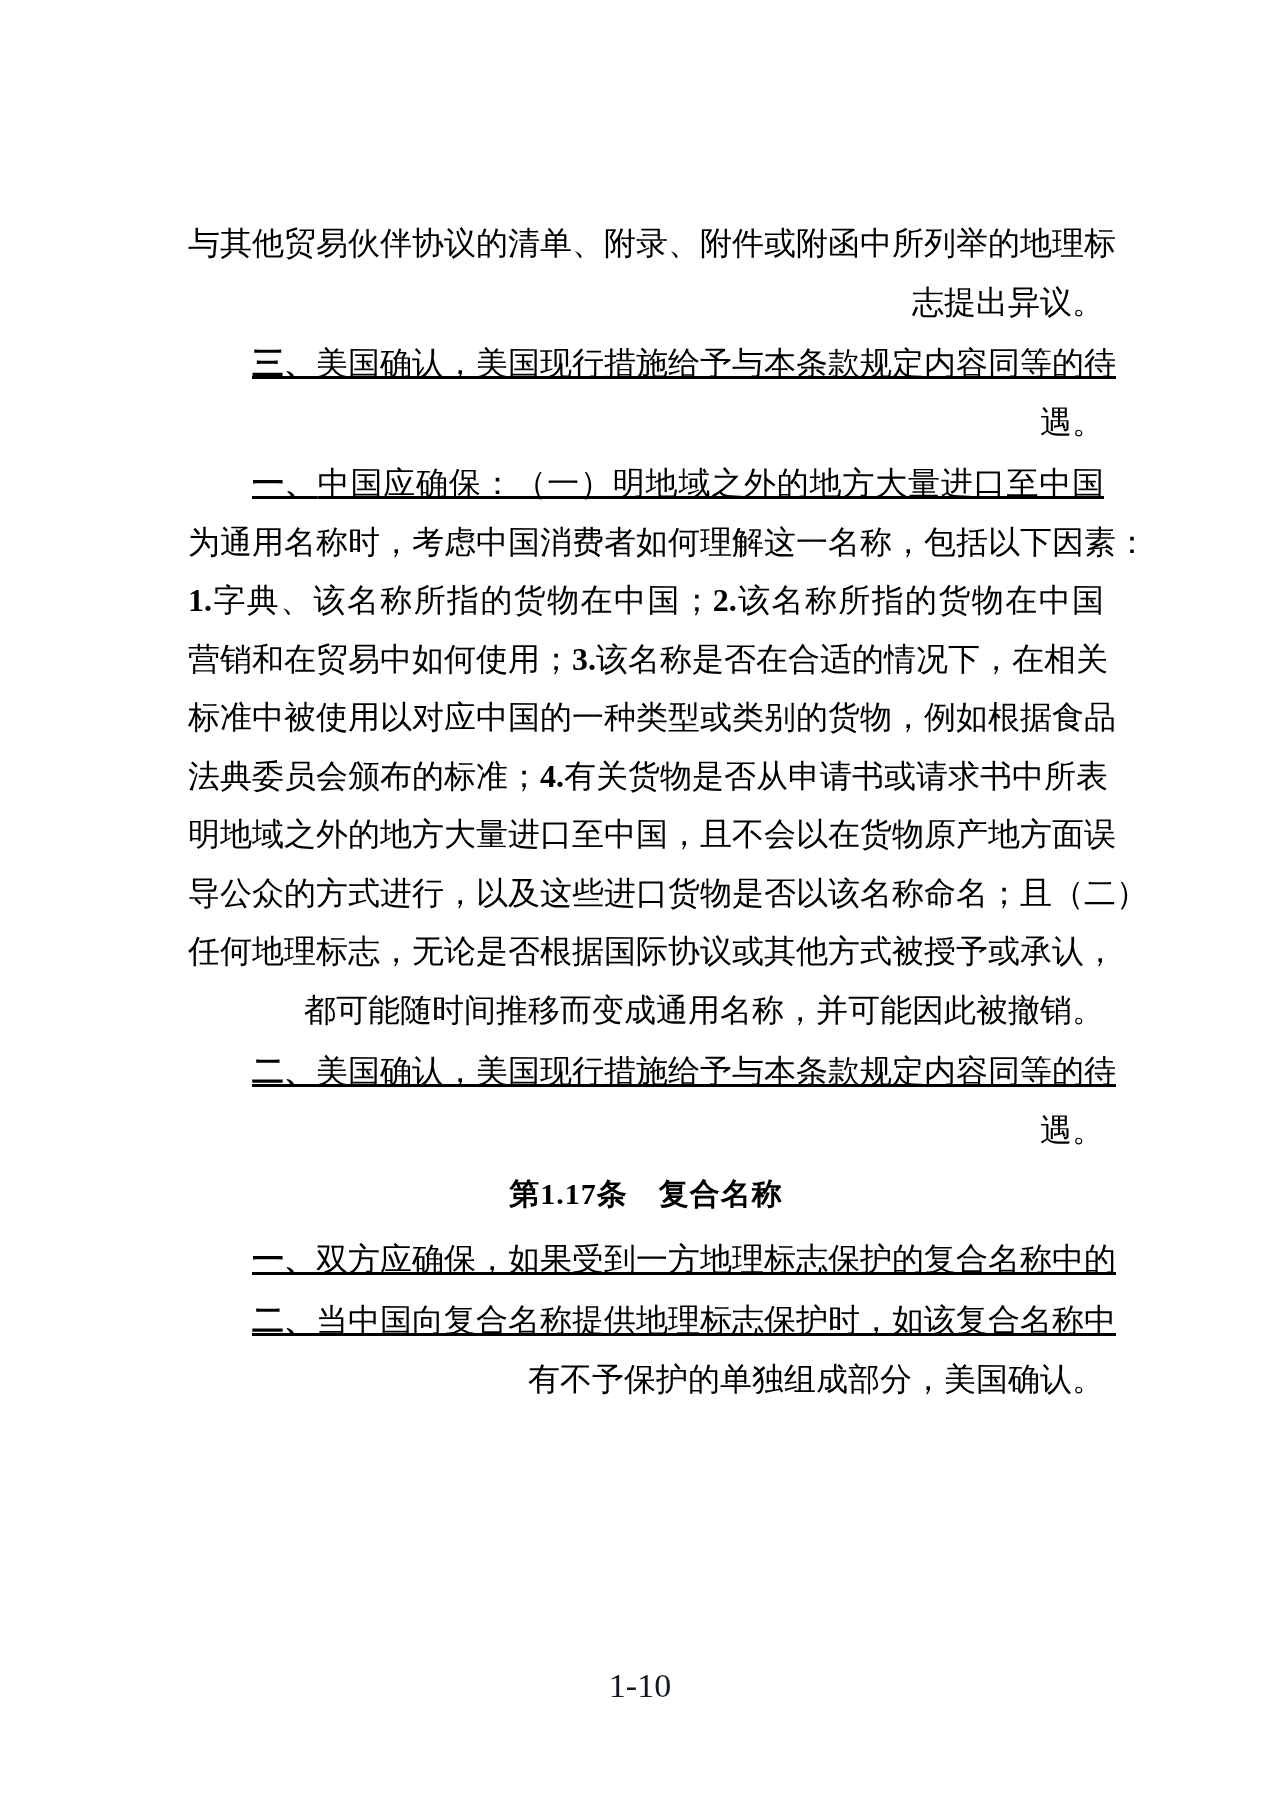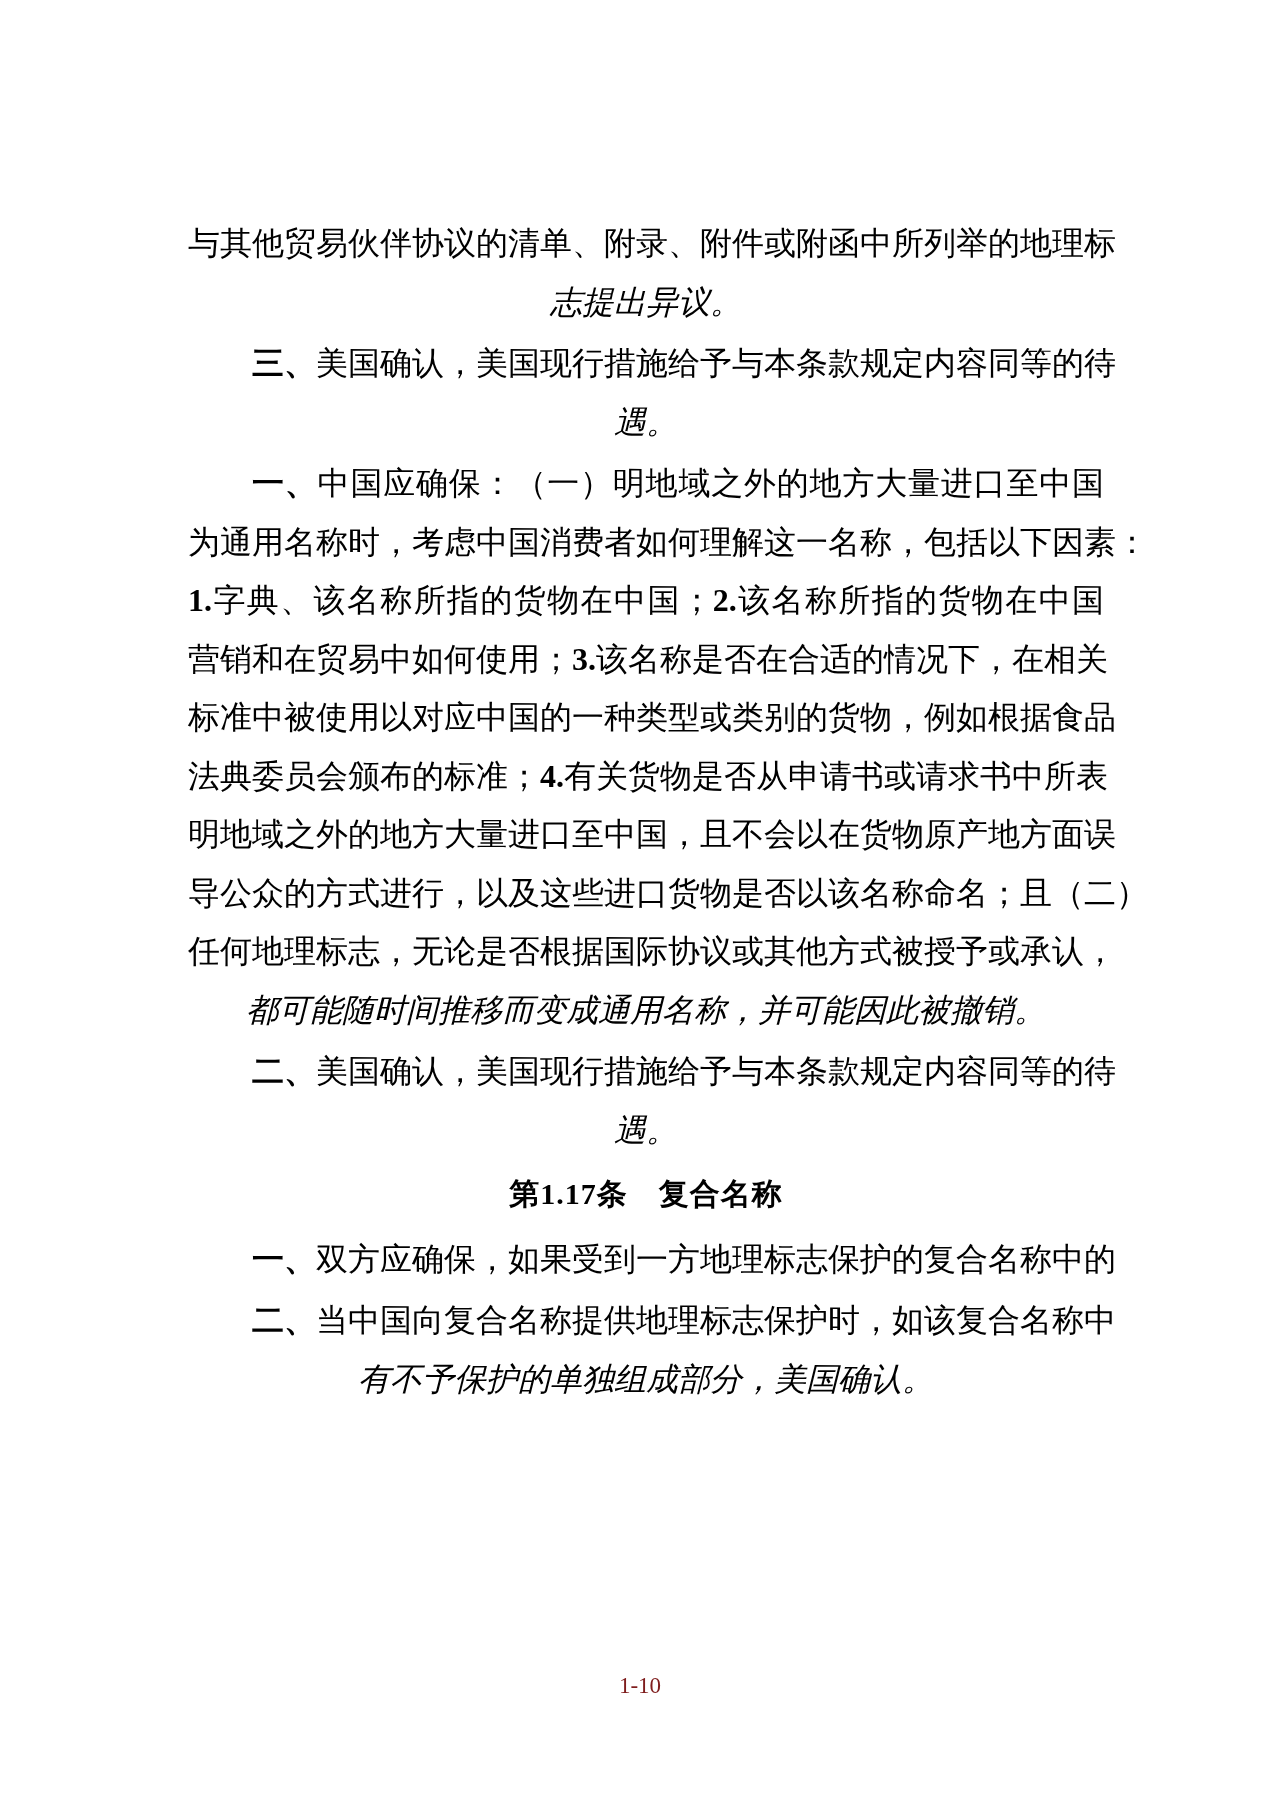--- a/index.html
+++ b/index.html
@@ -27,47 +27,47 @@
   }
   .para {
     margin: 0 0 3px 0;
   }
   .line {
     text-align: justify;
     text-align-last: justify;
     white-space: nowrap;
   }
   .line.last {
-    text-align: center;
+    text-align: right;
     text-align-last: auto;
-    font-style: italic;
   }
   .line.indent {
     padding-left: 64px;
+    text-decoration: underline;
   }
   .bold {
     font-weight: bold;
   }
   .heading {
     margin: 6px 0;
     text-align: center;
     font-weight: bold;
     font-size: 30px;
     line-height: 58.5px;
     letter-spacing: 1px;
   }
   .footer {
     position: absolute;
     left: 0;
     top: 1668px;
     width: 1280px;
     text-align: center;
-    font-size: 23px;
+    font-size: 34px;
     line-height: 36px;
-    color: #7f1d1d;
+    color: #0f172a;
   }
 </style>
 </head>
 <body>
 
 <div class="page">
   <div class="doc">
       <div class="para">
         <div class="line"><span>与其他贸易伙伴协议的清单、附录、附件或附函中所列举的地理标</span></div>
         <div class="line last"><span>志提出异议。</span></div>

